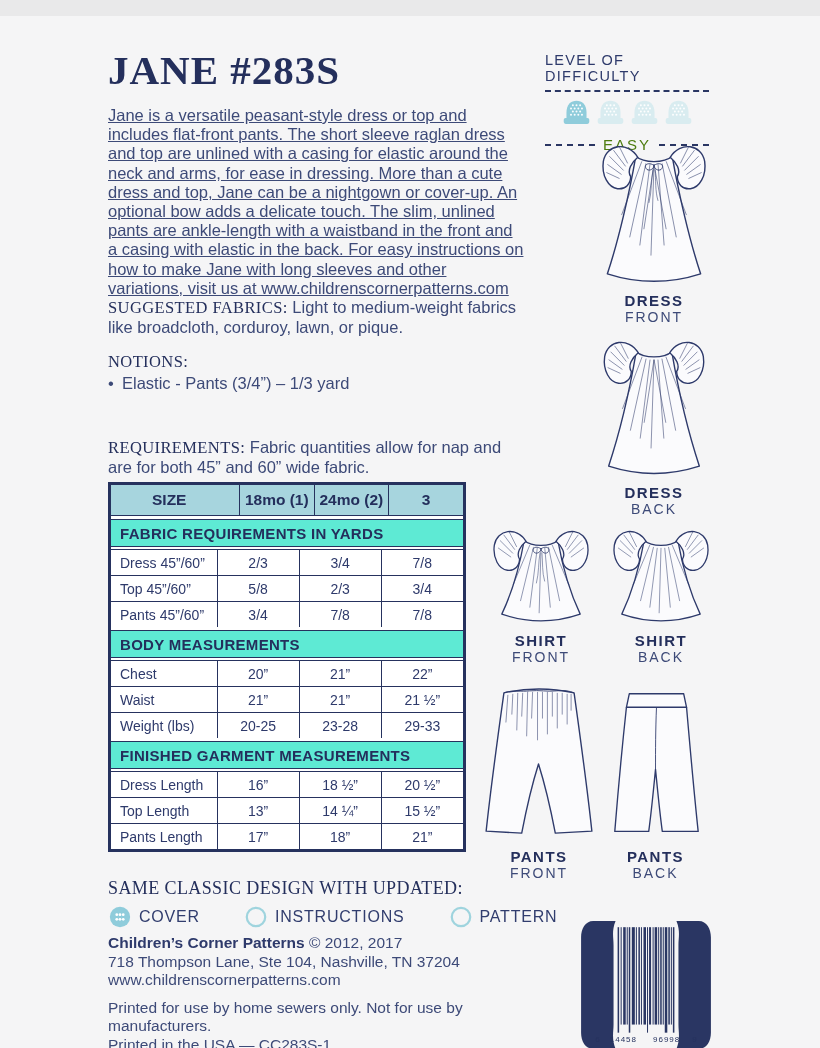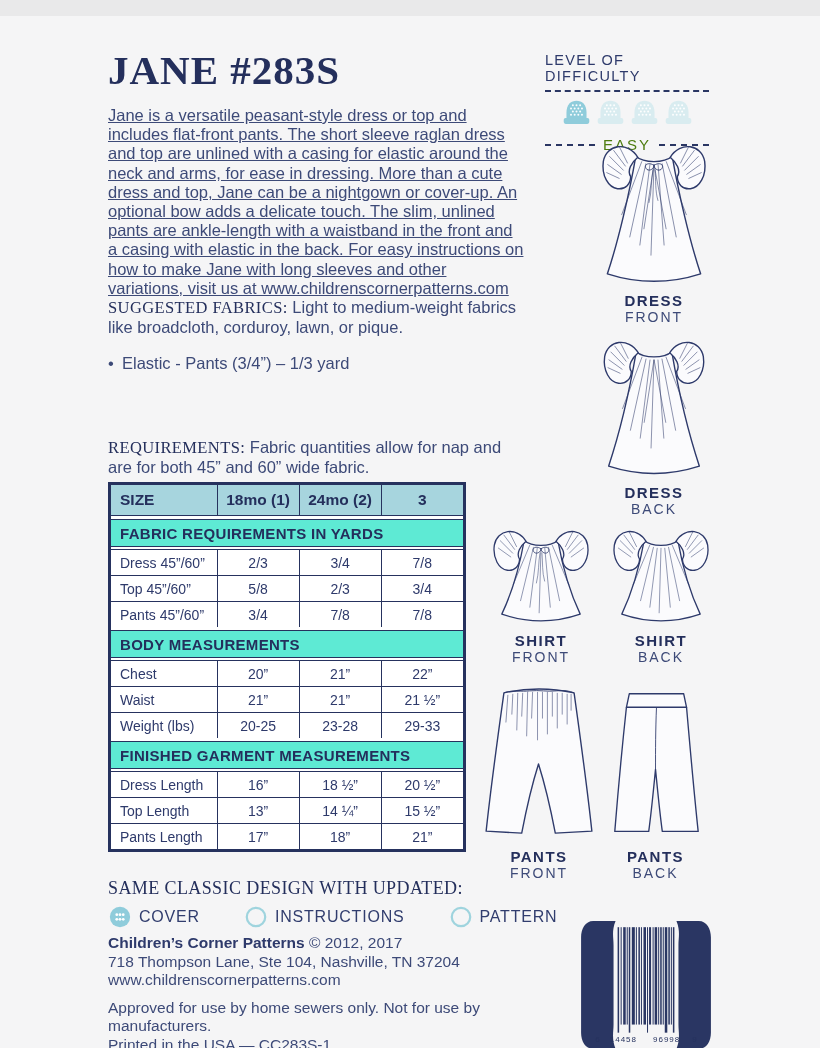--- a/index.html
+++ b/index.html
@@ -18,21 +18,21 @@
   .notions li::before{content:"•";position:absolute;left:0;color:#3d4a78;}
   .reqs{top:422px;}
 
   
   .size-table{position:absolute;left:108px;top:466px;width:352px;background:#fff;border:3px solid #26325e;}
   .t-row{display:grid;grid-template-columns:30% 23.3% 23.3% 23.4%;border-bottom:1.5px solid #26325e;}
   .t-row.last{border-bottom:none;}
   .t-row.rt{border-top:1.5px solid #26325e;}
   .t-row .c{padding:5px 4px 4px 4px;text-align:center;font-size:14px;color:#2e3a6b;border-left:1.5px solid #26325e;}
   .t-row .c:first-child{border-left:none;text-align:left;padding-left:9px;}
-  .t-head{background:#a7d5de;border-bottom:1.5px solid #26325e;}
+  .t-head{background:#a7d5de;border-bottom:1.5px solid #26325e;padding-left:32px;}
   .t-head .c{font-size:15.5px;font-weight:bold;color:#242f5c;padding:6px 4px;}
   .t-section{background:#5eead4;border-top:1.5px solid #26325e;border-bottom:1.5px solid #26325e;margin:2.5px 0;padding:5px 9px 4px 9px;font-size:15px;font-weight:bold;letter-spacing:.3px;color:#242f5c;}
 
   
   .updated{position:absolute;left:108px;top:862px;width:420px;}
   .updated .lbl{font-size:18px;letter-spacing:.4px;}
   .opt-row{display:flex;align-items:center;gap:10px;margin-top:6px;}
   .opt{display:flex;align-items:center;gap:7px;margin-right:34px;}
   .opt:last-child{margin-right:0;}
   .opt .txt{font-size:16px;letter-spacing:.8px;color:#313d6e;}
@@ -129,20 +129,21 @@
 
   <div class="title">JANE #283S</div>
   <div class="intro">Jane is a versatile peasant-style dress or top and includes flat-front pants. The short sleeve raglan dress and top are unlined with a casing for elastic around the neck and arms, for ease in dressing. More than a cute dress and top, Jane can be a nightgown or cover-up. An optional bow adds a delicate touch. The slim, unlined pants are ankle-length with a waistband in the front and a casing with elastic in the back. For easy instructions on how to make Jane with long sleeves and other variations, visit us at www.childrenscornerpatterns.com</div>
 
   <div class="block fabrics">
     <span class="lbl">SUGGESTED FABRICS:</span>
     <span>Light to medium-weight fabrics like broadcloth, corduroy, lawn, or pique.</span>
   </div>
 
   <div class="block notions">
+    <div class="lbl">NOTIONS:</div>
     <ul>
       <li>Elastic - Pants (3/4”) – 1/3 yard</li>
     </ul>
   </div>
 
   <div class="block reqs">
     <span class="lbl">REQUIREMENTS:</span>
     <span>Fabric quantities allow for nap and are for both 45” and 60” wide fabric.</span>
   </div>
 
@@ -247,21 +248,21 @@
     </div>
   </div>
 
   <div class="footer">
     <div>
       <span class="brand">Children’s Corner Patterns</span>
       <span>© 2012, 2017</span>
     </div>
     <div>718 Thompson Lane, Ste 104, Nashville, TN 37204</div>
     <div>www.childrenscornerpatterns.com</div>
-    <div class="approval">Approved for use by home sewers only. Not for use by manufacturers.</div>
+    <div class="approval">Printed for use by home sewers only. Not for use by manufacturers.</div>
     <div>Printed in the USA — CC283S-1</div>
   </div>
 
   <div class="difficulty">
     <div class="dlabel">LEVEL OF DIFFICULTY</div>
     <div class="dash d-underline"></div>
     <div class="thimbles">
       <svg class="thimble filled" viewBox="0 0 34 30">
           <use href="#sym-thimble"></use>
         </svg>

